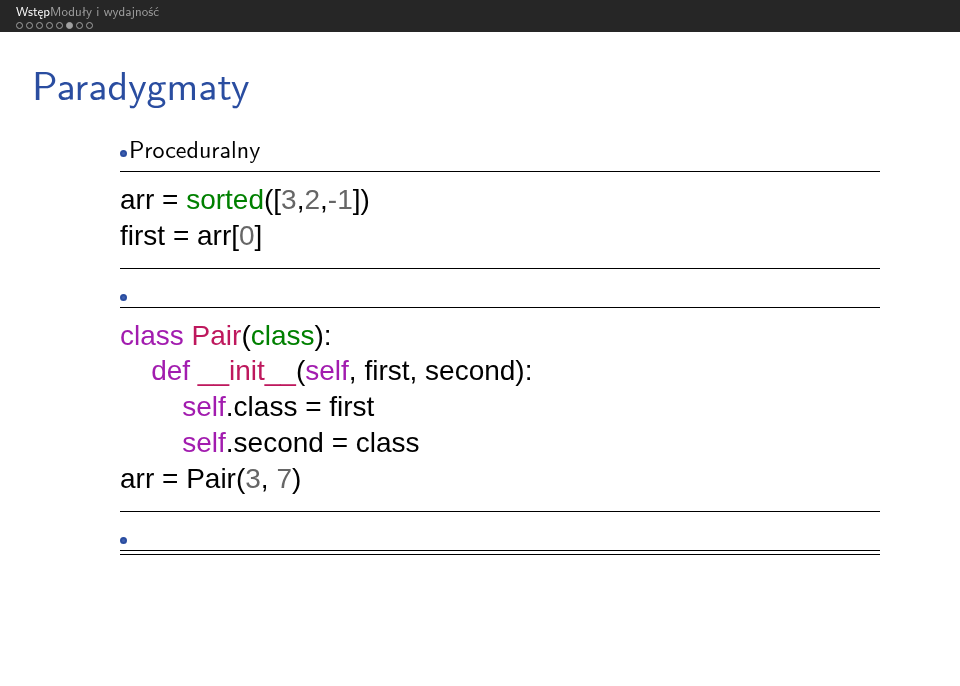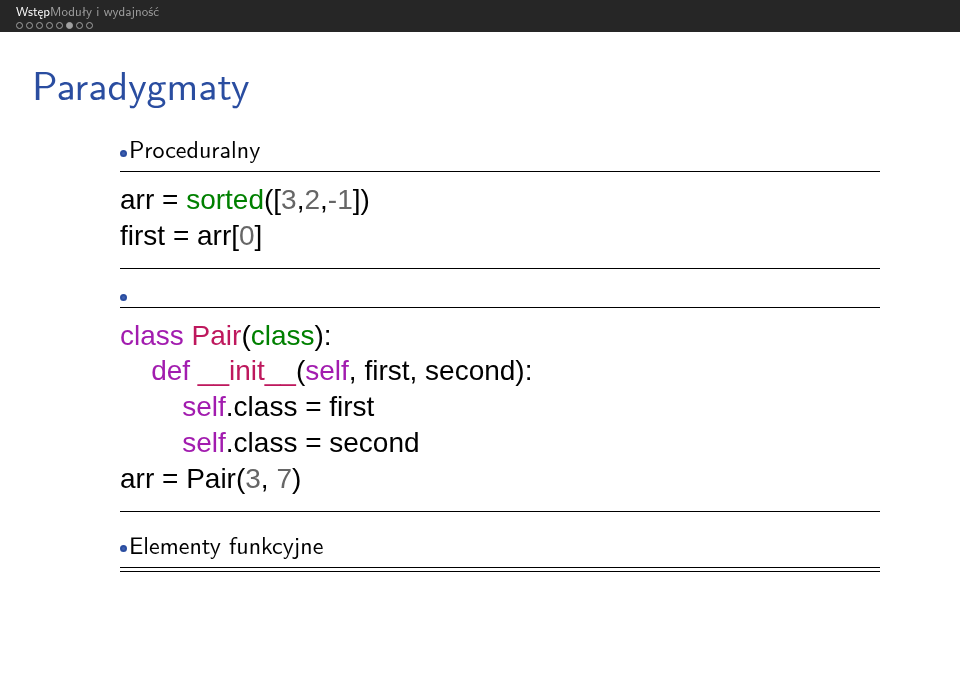--- a/index.html
+++ b/index.html
@@ -110,25 +110,24 @@
   <hr class="rule">
 
   <div class="bullet-item">
     <span class="bullet"></span>
   </div>
 
   <hr class="rule">
   <div class="codeblock"><span class="kw">class</span><span class="idattr"> Pair</span><span>(</span><span class="builtin">class</span><span>):</span>
 <span>    </span><span class="kw">def</span><span> </span><span class="idattr">__init__</span><span>(</span><span class="kw">self</span><span>, first, second):</span>
 <span>        </span><span class="kw">self</span><span>.class = first</span>
-<span>        </span><span class="kw">self</span><span>.class = second</span>
+<span>        </span><span class="kw">self</span><span>.second = class</span>
 <span>arr = Pair(</span><span class="num">3</span><span>, </span><span class="num">7</span><span>)</span></div>
   <hr class="rule">
 
   <div class="bullet-item">
     <span class="bullet"></span>
-    <span>Elementy funkcyjne</span>
   </div>
 
   <hr class="rule">
   <hr class="rule">
 
 </div>
 
 </body></html>

